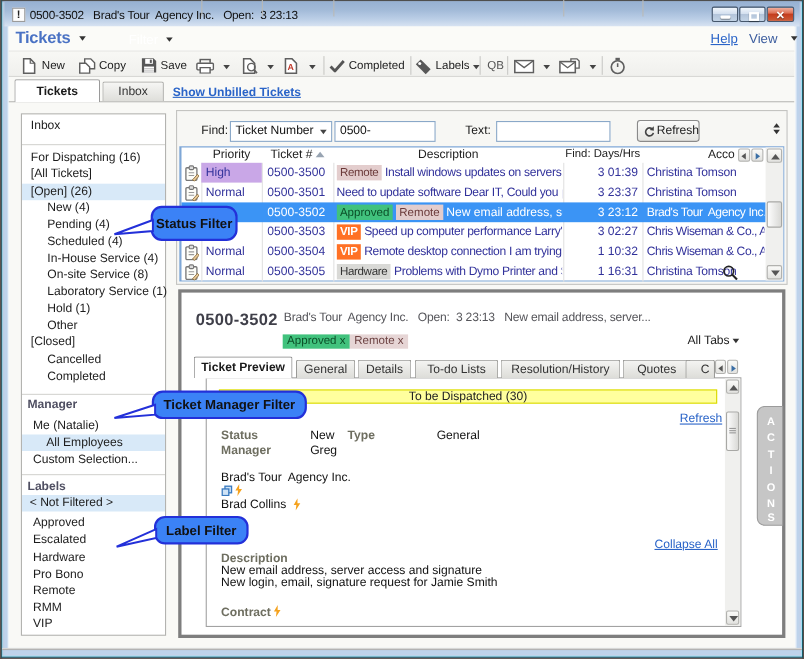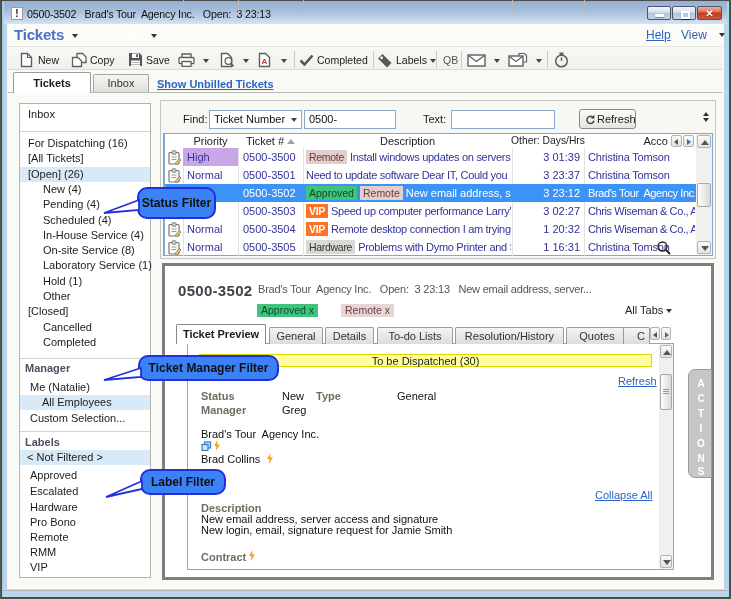--- a/index.html
+++ b/index.html
@@ -239,21 +239,21 @@
     </div>
 <div class="flabel" style="left:663px;top:112px;font-size:12px;margin-top:24px;">Recent</div>
 <span class="tri" style="left:703px;top:112px;border-left:3.5px solid transparent;border-right:3.5px solid transparent;border-bottom:4px solid #333;"></span>
 <span class="tri" style="left:703px;top:118px;border-left:3.5px solid transparent;border-right:3.5px solid transparent;border-top:4px solid #333;"></span>
 </div>
 <div id="grid"></div>
 <div id="griditems">
 <div class="gh" style="left:183px;width:55px;">Priority</div>
 <div class="gh" style="left:238px;width:65px;">Ticket # <span class="tri" style="position:static;display:inline-block;border-left:4px solid transparent;border-right:4px solid transparent;border-bottom:5px solid #98a4b2;vertical-align:1px;"></span></div>
 <div class="gh" style="left:303px;width:209px;">Description</div>
-<div class="gh" style="left:510px;width:76px;font-size:10.3px;">Other: Days/Hrs</div>
+<div class="gh" style="left:510px;width:76px;font-size:10.3px;">Find: Days/Hrs</div>
 <div class="gh" style="left:584px;width:84px;text-align:right;">Acco</div>
 <div class="gcolh" style="left:183px;"></div>
     <div class="gcolh" style="left:238px;"></div>
     <div class="gcolh" style="left:303px;"></div>
     <div class="gcolh" style="left:512px;"></div>
     <div class="gcolh" style="left:584px;"></div>
 <div class="sbtn" style="left:671px;top:135px;width:11px;height:12px;">
       <span class="tri" style="left:2px;top:3px;border-top:3px solid transparent;border-bottom:3px solid transparent;border-right:4px solid #555;"></span>
     </div>
 <div class="sbtn" style="left:683px;top:135px;width:11px;height:12px;">
@@ -303,21 +303,21 @@
 
 <svg class="abs" style="left:168px;top:222px;" width="13" height="15">
       <rect x="1" y="2.5" width="10" height="11.5" rx="1" fill="#fdfdf8" stroke="#777" stroke-width="1.2"></rect>
       <rect x="4" y="0.8" width="4" height="3.4" rx="1" fill="#ddd" stroke="#777" stroke-width="1"></rect>
       <path d="M3.5 7 h5 M3.5 9.5 h5" stroke="#999" stroke-width="1"></path>
       <path d="M7 13.5 L11.5 8.5 l1.5 1.5 L8.8 14.8 z" fill="#e8c99a" stroke="#8a6d3b" stroke-width="0.8"></path>
     </svg>
 <div class="gc" style="left:187px;top:220px;width:50px;">Normal</div>
 <div class="gc" style="left:243px;top:220px;width:58px;">0500-3504</div>
 <div class="gc" style="left:306px;top:220px;width:205px;letter-spacing:-0.3px;"><span class="chip" style="background:#ff7125;color:#fff;font-weight:bold;">VIP</span>Remote desktop connection I am trying to a</div>
-<div class="gc" style="left:512px;top:220px;width:68px;text-align:right;">1 20:32</div>
+<div class="gc" style="left:512px;top:220px;width:68px;text-align:right;">1 10:32</div>
 <div class="gc" style="left:588px;top:220px;width:107px;letter-spacing:-0.4px;">Chris Wiseman &amp; Co., Acco</div>
 
 <svg class="abs" style="left:168px;top:240px;" width="13" height="15">
       <rect x="1" y="2.5" width="10" height="11.5" rx="1" fill="#fdfdf8" stroke="#777" stroke-width="1.2"></rect>
       <rect x="4" y="0.8" width="4" height="3.4" rx="1" fill="#ddd" stroke="#777" stroke-width="1"></rect>
       <path d="M3.5 7 h5 M3.5 9.5 h5" stroke="#999" stroke-width="1"></path>
       <path d="M7 13.5 L11.5 8.5 l1.5 1.5 L8.8 14.8 z" fill="#e8c99a" stroke="#8a6d3b" stroke-width="0.8"></path>
     </svg>
 <div class="gc" style="left:187px;top:238px;width:50px;">Normal</div>
 <div class="gc" style="left:243px;top:238px;width:58px;">0500-3505</div>
@@ -336,21 +336,21 @@
 <div class="sbtn" style="left:697px;top:241px;width:14px;height:13px;">
       <span class="tri" style="left:3px;top:4px;border-left:4px solid transparent;border-right:4px solid transparent;border-top:5px solid #555;"></span>
     </div>
 <div class="sthumb" style="left:697px;top:183px;width:14px;height:24px;"></div>
 </div>
 <div id="detail"></div>
 <div id="detailitems">
 <div id="dnum">0500-3502</div>
 <div id="dsub">Brad's Tour  Agency Inc.   Open:  3 23:13   New email address, server...</div>
 <div class="dchip" style="left:257px;background:#41c27d;color:#0b4f28;">Approved&nbsp;x</div>
-<div class="dchip" style="left:318px;background:#e6d5d5;color:#6d4343;margin-left:23px;">Remote&nbsp;x</div>
+<div class="dchip" style="left:318px;background:#e6d5d5;color:#6d4343;">Remote&nbsp;x</div>
 <div id="alltabs">All Tabs <span class="tri" style="position:static;display:inline-block;border-left:3.5px solid transparent;border-right:3.5px solid transparent;border-top:4px solid #333;vertical-align:1px;"></span></div>
 <div class="dtab" style="left:269px;width:54px;">General</div>
 <div class="dtab" style="left:325px;width:49px;">Details</div>
 <div class="dtab" style="left:377px;width:76px;">To-do Lists</div>
 <div class="dtab" style="left:455px;width:109px;">Resolution/History</div>
 <div class="dtab" style="left:566px;width:62px;">Quotes</div>
 <div class="dtab" style="left:623px;width:27px;text-indent:9px;">C</div>
 <div id="dtabactive">Ticket Preview</div>
 <div id="preview"></div>
 <div id="banner">To be Dispatched (30)</div>

